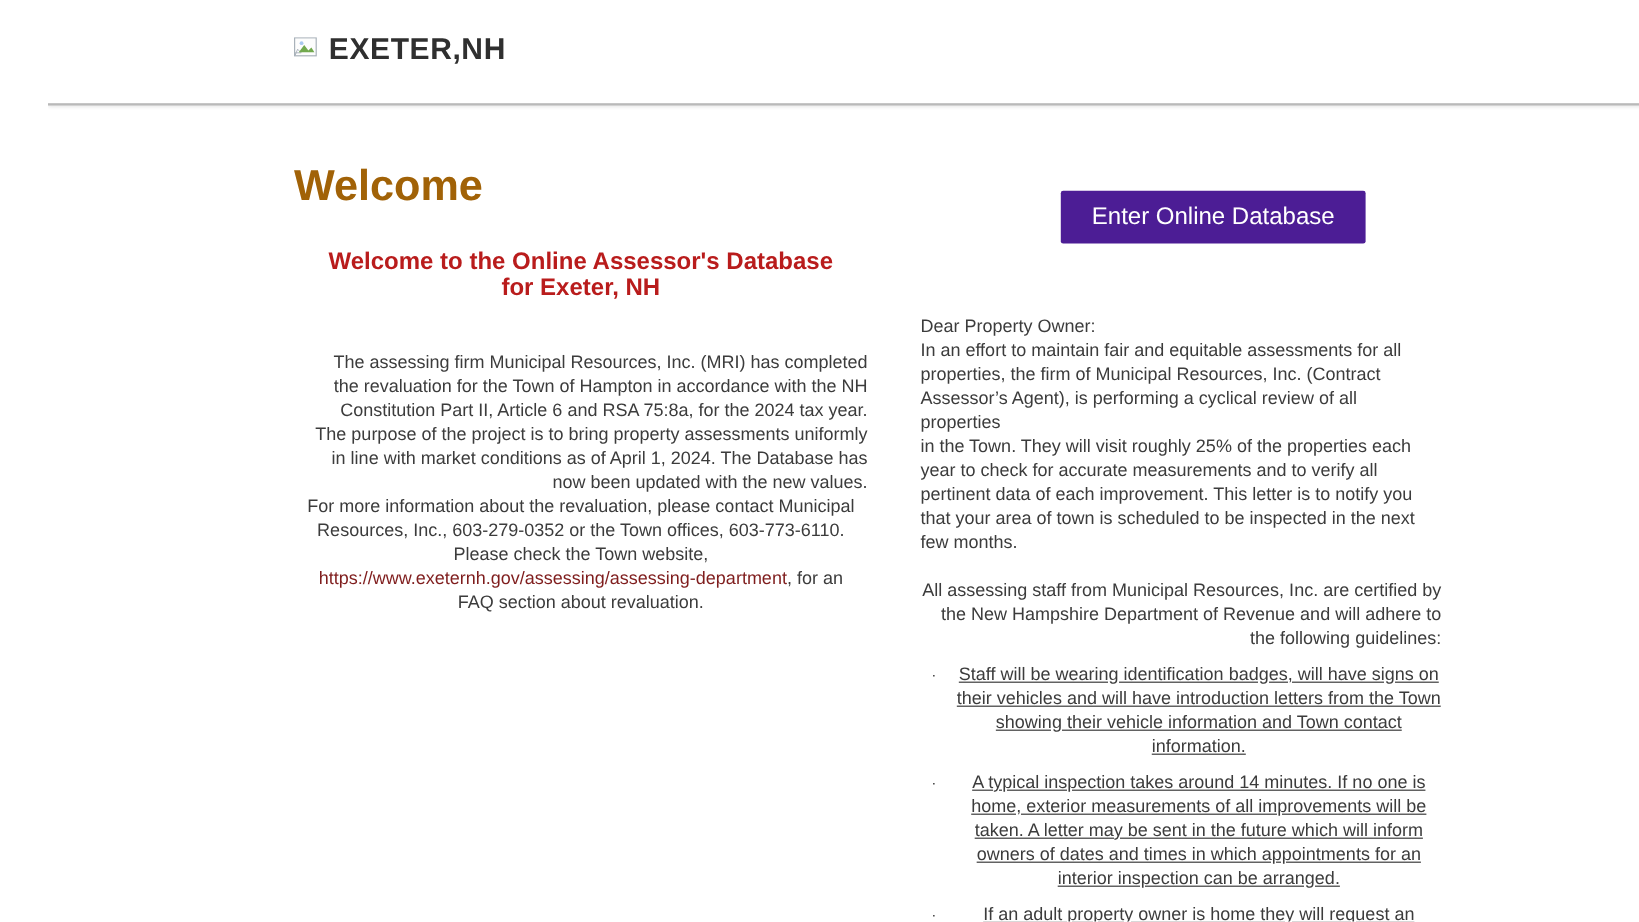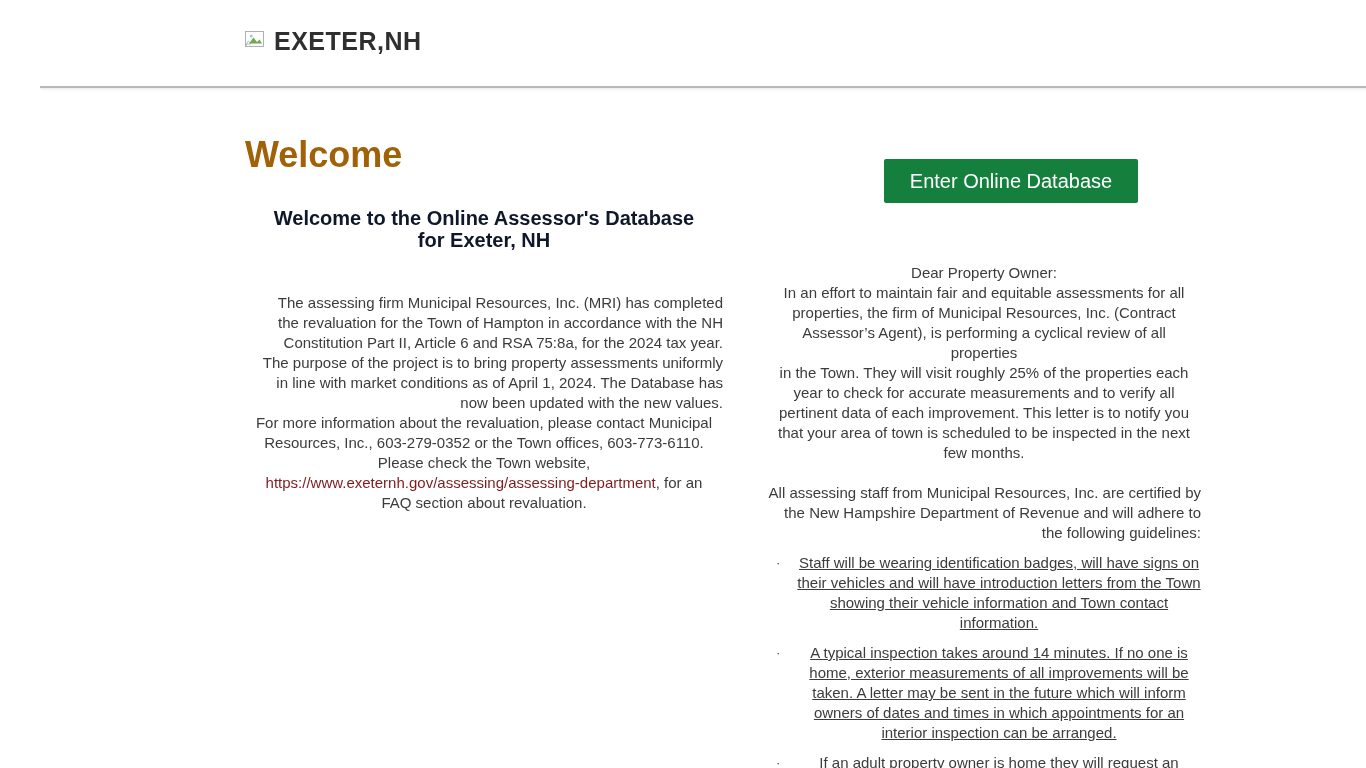--- a/index.html
+++ b/index.html
@@ -36,45 +36,45 @@
   }
   .left-col  { width: 478px; }
   .right-col { width: 434px; }
 
   h1.page-title {
     margin-top: 48px;
     font-size: 36px; line-height: 38px; font-weight: bold; color: #a16207;
   }
   h2.page-subtitle {
     margin-top: 33px;
-    font-size: 20px; line-height: 22px; font-weight: bold; color: #0f172a;
+    font-size: 20px; line-height: 22px; font-weight: bold; color: #b91c1c;
     text-align: center; white-space: pre-line;
   }
   p.body-text {
     font-size: 15px; line-height: 20px;
     white-space: pre-line;
   }
   .para-intro { margin-top: 42px; text-align: right; }
   .para-contact { margin-top: 0; text-align: center; }
   .para-contact a {
     color: #7f1d1d; text-decoration: none; cursor: pointer;
   }
 
   
   .btn-row { margin-top: 71px; text-align: center; padding-left: 54px; }
   .enter-btn {
     display: inline-block;
-    background: #15803d; color: #ffffff;
+    background: #4c1d95; color: #ffffff;
     border: none; border-radius: 2px;
     font-family: "Liberation Sans", sans-serif;
     font-size: 20px; line-height: 24px;
     padding: 10px 26px;
     cursor: pointer;
   }
-  .para-letter { margin-top: 60px; text-align: center; }
+  .para-letter { margin-top: 60px; }
   .para-cert   { margin-top: 20px; text-align: right; }
 
   .bullet-row { display: flex; margin-top: 10px; }
   .bullet-marker {
     width: 30px; flex: 0 0 30px;
     font-size: 13px; line-height: 20px; color: #3c3c3c;
     padding-left: 9px;
   }
   .bullet-text {
     flex: 1;

